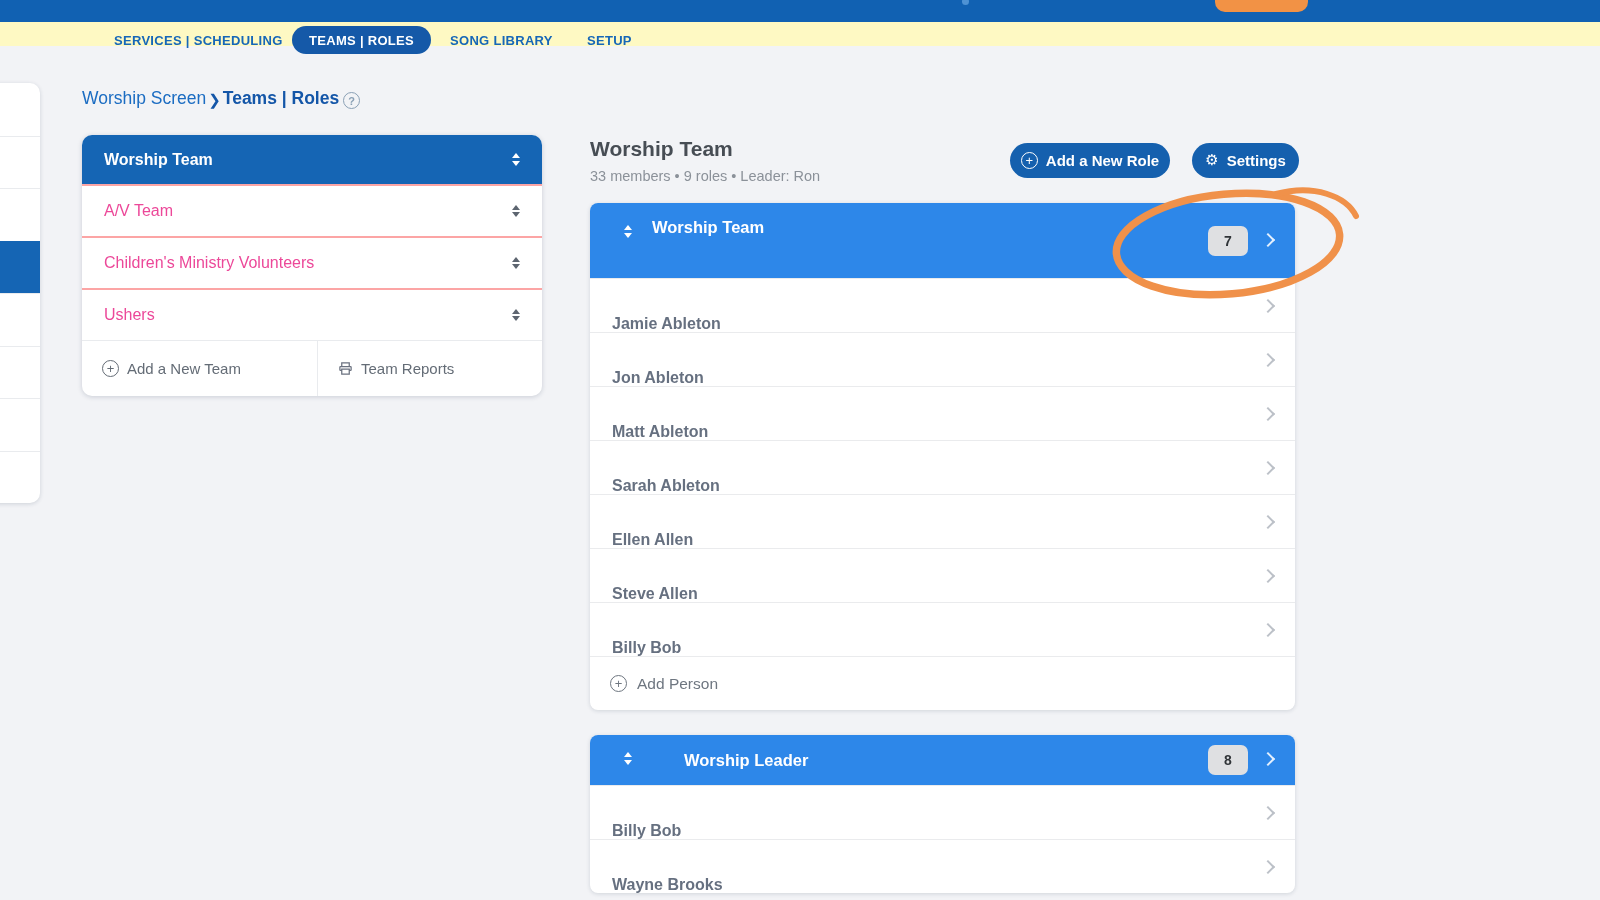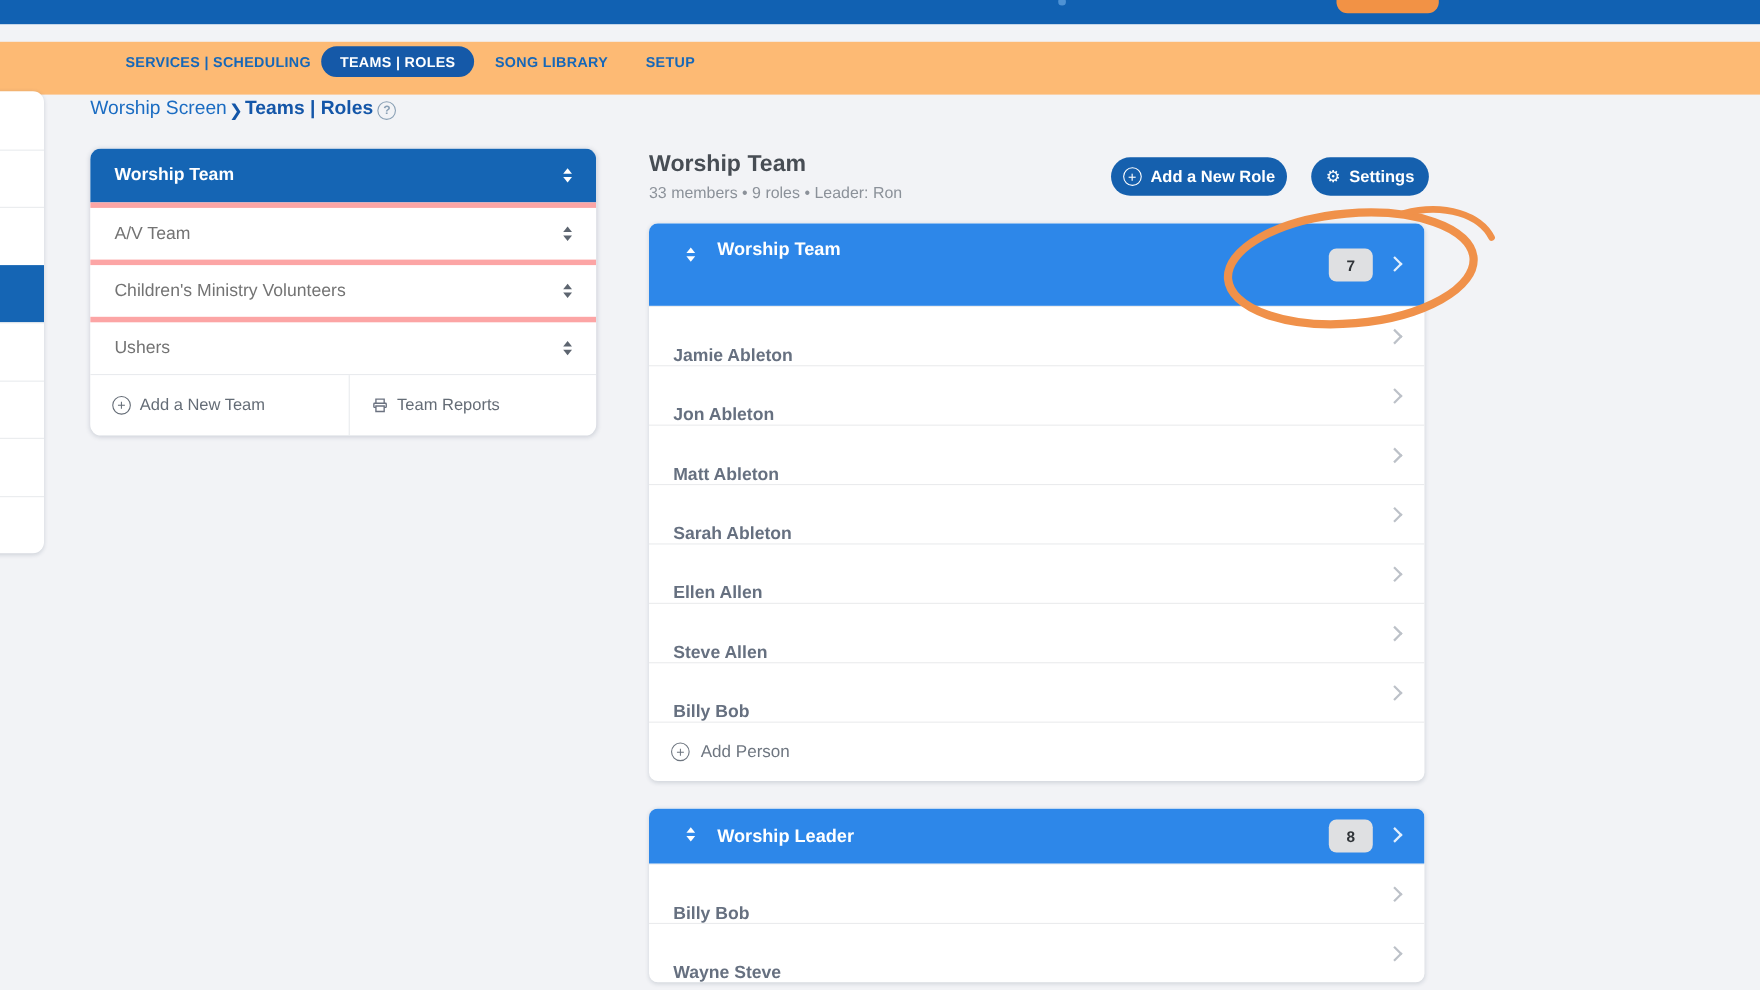--- a/index.html
+++ b/index.html
@@ -10,21 +10,21 @@
     font-family:"Liberation Sans","DejaVu Sans",sans-serif;
     color:#667080;
   }
   
   .topbar { position:absolute; left:0; top:0; width:1600px; height:22px; background:#1161b2; }
   .topbar-orange { position:absolute; left:1215px; top:0; width:93px; height:12px;
     background:#f29245; border-radius:0 0 10px 10px; }
   .topbar-dot { position:absolute; left:962px; top:-2px; width:7px; height:7px;
     border-radius:50%; background:#4e92d4; }
   
-  .navbar { position:absolute; left:0; top:38px; width:1600px; height:48px; background:#fdba74; }
+  .navbar { position:absolute; left:0; top:22px; width:1600px; height:24px; background:#fef9c3; }
   .nav-item { position:absolute; top:0; height:36px; display:flex; align-items:center;
     font-size:13px; font-weight:bold; letter-spacing:.3px; color:#1667b8; cursor:pointer; }
   .nav-pill { position:absolute; top:4px; height:28px; display:flex; align-items:center;
     padding:0 17px; background:#1559a8; border-radius:15px; color:#fff;
     font-size:13px; font-weight:bold; letter-spacing:.3px; cursor:pointer; }
   
   .breadcrumb { position:absolute; left:82px; top:88px; display:flex; align-items:flex-end;
     gap:2px; font-size:17.5px; }
   .bc-parent { color:#1b6cc2; }
   .bc-sep { color:#1456a8; font-weight:bold; font-size:15px; }
@@ -35,21 +35,21 @@
   
   .edge-card { position:absolute; left:-162px; top:83px; width:202px; height:420px;
     background:#fff; border-radius:10px; box-shadow:0 1px 4px rgba(20,40,70,.16); overflow:hidden; }
   .edge-row { height:52.5px; border-top:1px solid #e9ebee; }
   .edge-row:first-child { border-top:none; }
   .edge-row.selected { background:#1565b4; border-top:none; }
   
   .teams-card { position:absolute; left:82px; top:135px; width:460px; background:#fff;
     border-radius:10px; box-shadow:0 1px 5px rgba(20,40,70,.18); overflow:hidden; }
   .team-row { height:52px; display:flex; align-items:center; justify-content:space-between;
-    padding:0 22px; border-top:5px solid #fca5a5; font-size:16px; color:#737373; cursor:pointer; }
+    padding:0 22px; border-top:2px solid #fca5a5; font-size:16px; color:#ec4899; cursor:pointer; }
   .team-row.selected { height:49px; background:#1565b4; color:#fff; font-weight:bold; border-top:none; }
   .teams-footer { display:flex; height:56px; border-top:1px solid #e9ebee; }
   .teams-footer .cell { display:flex; align-items:center; gap:8px; font-size:15px;
     color:#646c76; cursor:pointer; }
   .cell-add { width:236px; padding-left:20px; border-right:1px solid e9ebee;
     border-right:1px solid #e9ebee; }
   .cell-reports { flex:1; padding-left:20px; }
   
   .sort-icon { display:flex; flex-direction:column; gap:2.5px; align-items:center; }
   .sort-icon .up { width:0; height:0; border-left:4.5px solid transparent;
@@ -75,21 +75,21 @@
     display:flex; align-items:center; justify-content:center; gap:8px; cursor:pointer; }
   .btn-add-role { left:1010px; width:160px; }
   .btn-settings { left:1192px; width:107px; }
   
   .role-card { position:absolute; left:590px; width:705px; background:#fff; border-radius:8px;
     box-shadow:0 1px 4px rgba(20,40,70,.15); overflow:hidden; }
   .role-card.first { top:203px; }
   .role-card.second { top:735px; }
   .role-header { position:relative; background:#2d87e9; color:#fff; cursor:pointer; }
   .role-header.two-line { height:75px; padding:15px 0 0 62px; }
-  .role-header.one-line { height:50px; display:flex; align-items:center; padding-left:62px; }
+  .role-header.one-line { height:50px; display:flex; align-items:center; padding-left:94px; }
   .role-header .sort-icon { position:absolute; left:34px; top:22px; }
   .role-header.one-line .sort-icon { top:17px; }
   .role-name { font-size:16.5px; font-weight:bold; }
   .role-sub { font-size:15px; margin-top:4px; }
   .role-badge { position:absolute; right:47px; top:50%; transform:translateY(-50%);
     min-width:40px; height:30px; background:#dfe0e2; border-radius:7px; color:#303438;
     font-size:14px; font-weight:bold; display:flex; align-items:center; justify-content:center; }
   .role-chev { position:absolute; right:22px; top:50%; margin-top:-6px; }
   .member-row { height:54px; display:flex; align-items:center; justify-content:space-between;
     padding:0 22px; border-top:1px solid #eaebed; cursor:pointer; }
@@ -239,21 +239,21 @@
       </span>
     <div class="role-name">Worship Leader</div>
     <span class="role-badge">8</span>
     <span class="chev light role-chev"></span>
   </div>
   <div class="member-row">
     <span class="member-name">Billy Bob</span>
     <span class="chev"></span>
   </div>
   <div class="member-row">
-    <span class="member-name">Wayne Steve</span>
+    <span class="member-name">Wayne Brooks</span>
     <span class="chev"></span>
   </div>
 </div>
 
 <svg class="annotation" viewBox="0 0 282 126">
   <ellipse cx="130" cy="62" rx="112" ry="50" fill="none" stroke="#f0914a" stroke-width="7.5" stroke-linecap="round" transform="rotate(-5 130 62)"></ellipse>
   <path d="M 178 12 C 216 2, 248 14, 258 34" fill="none" stroke="#f0914a" stroke-width="6" stroke-linecap="round"></path>
 </svg>
 
 </body></html>

